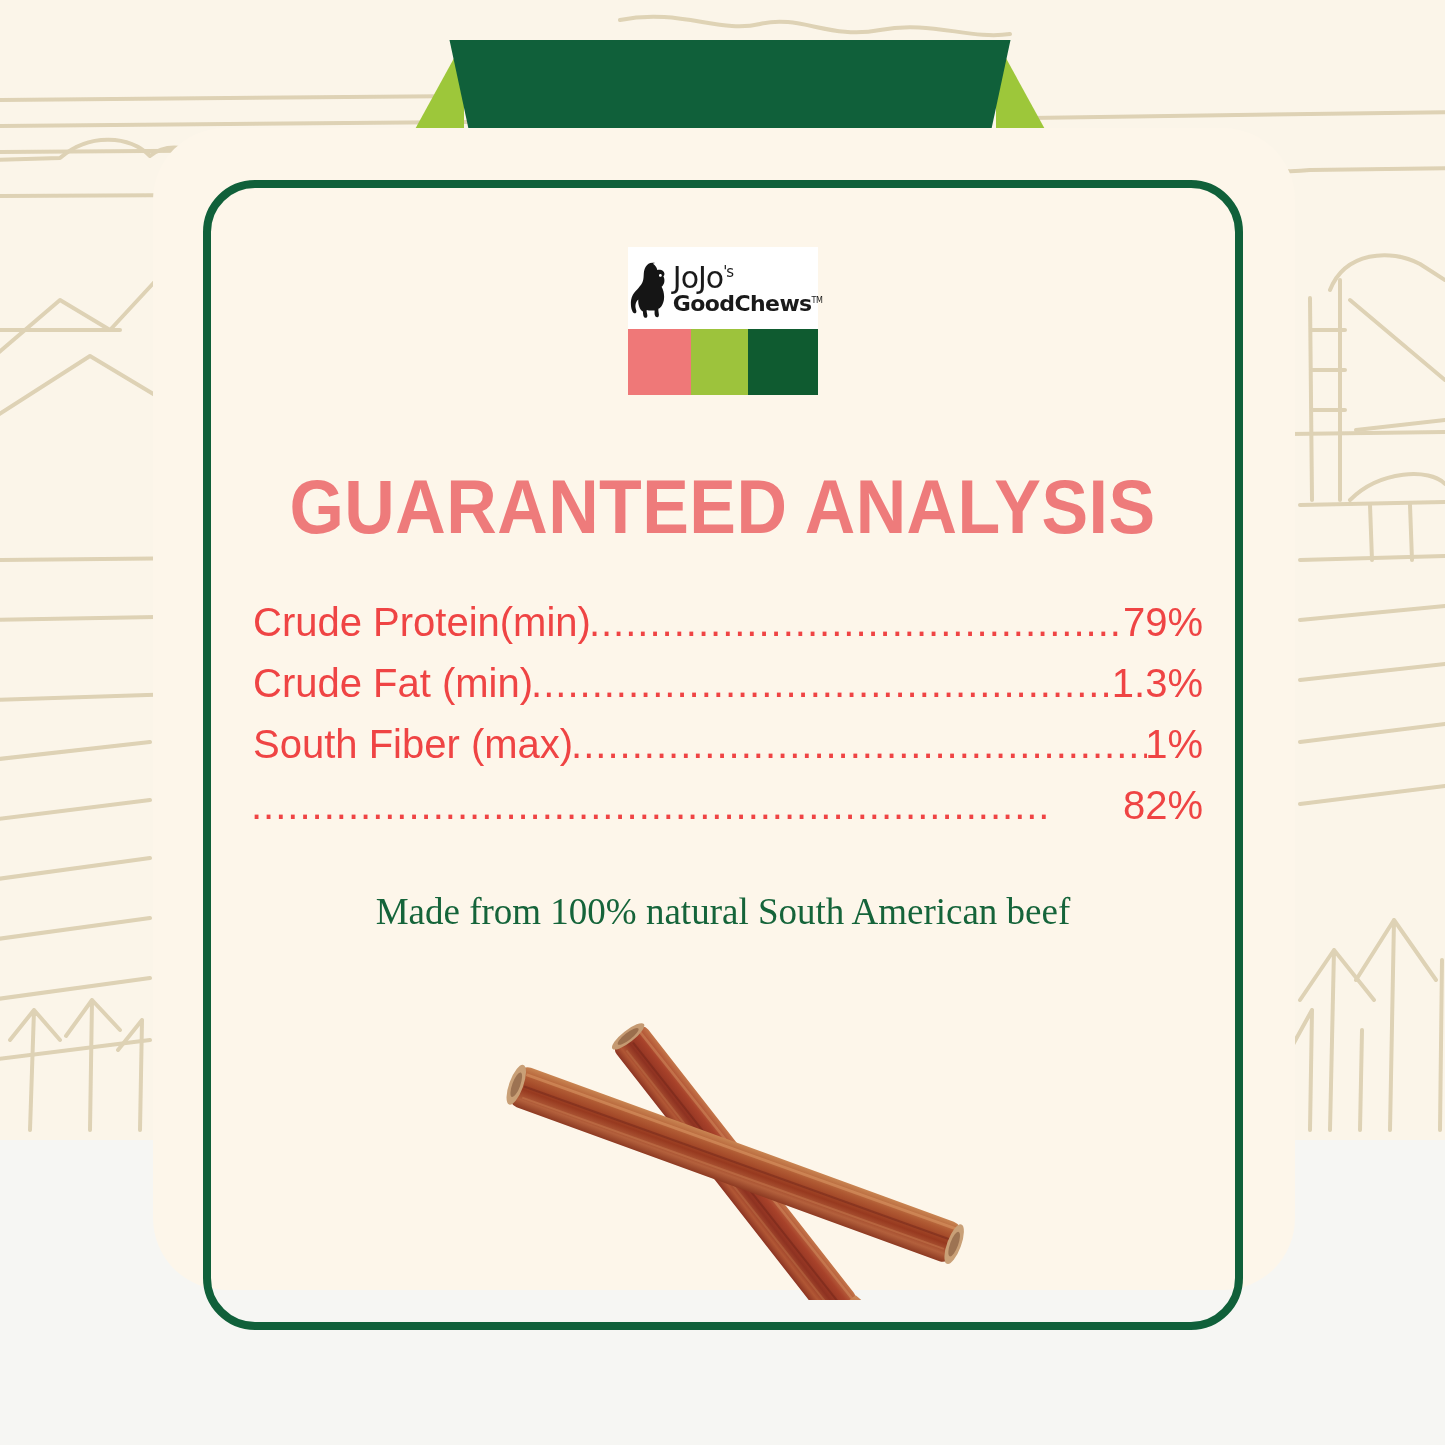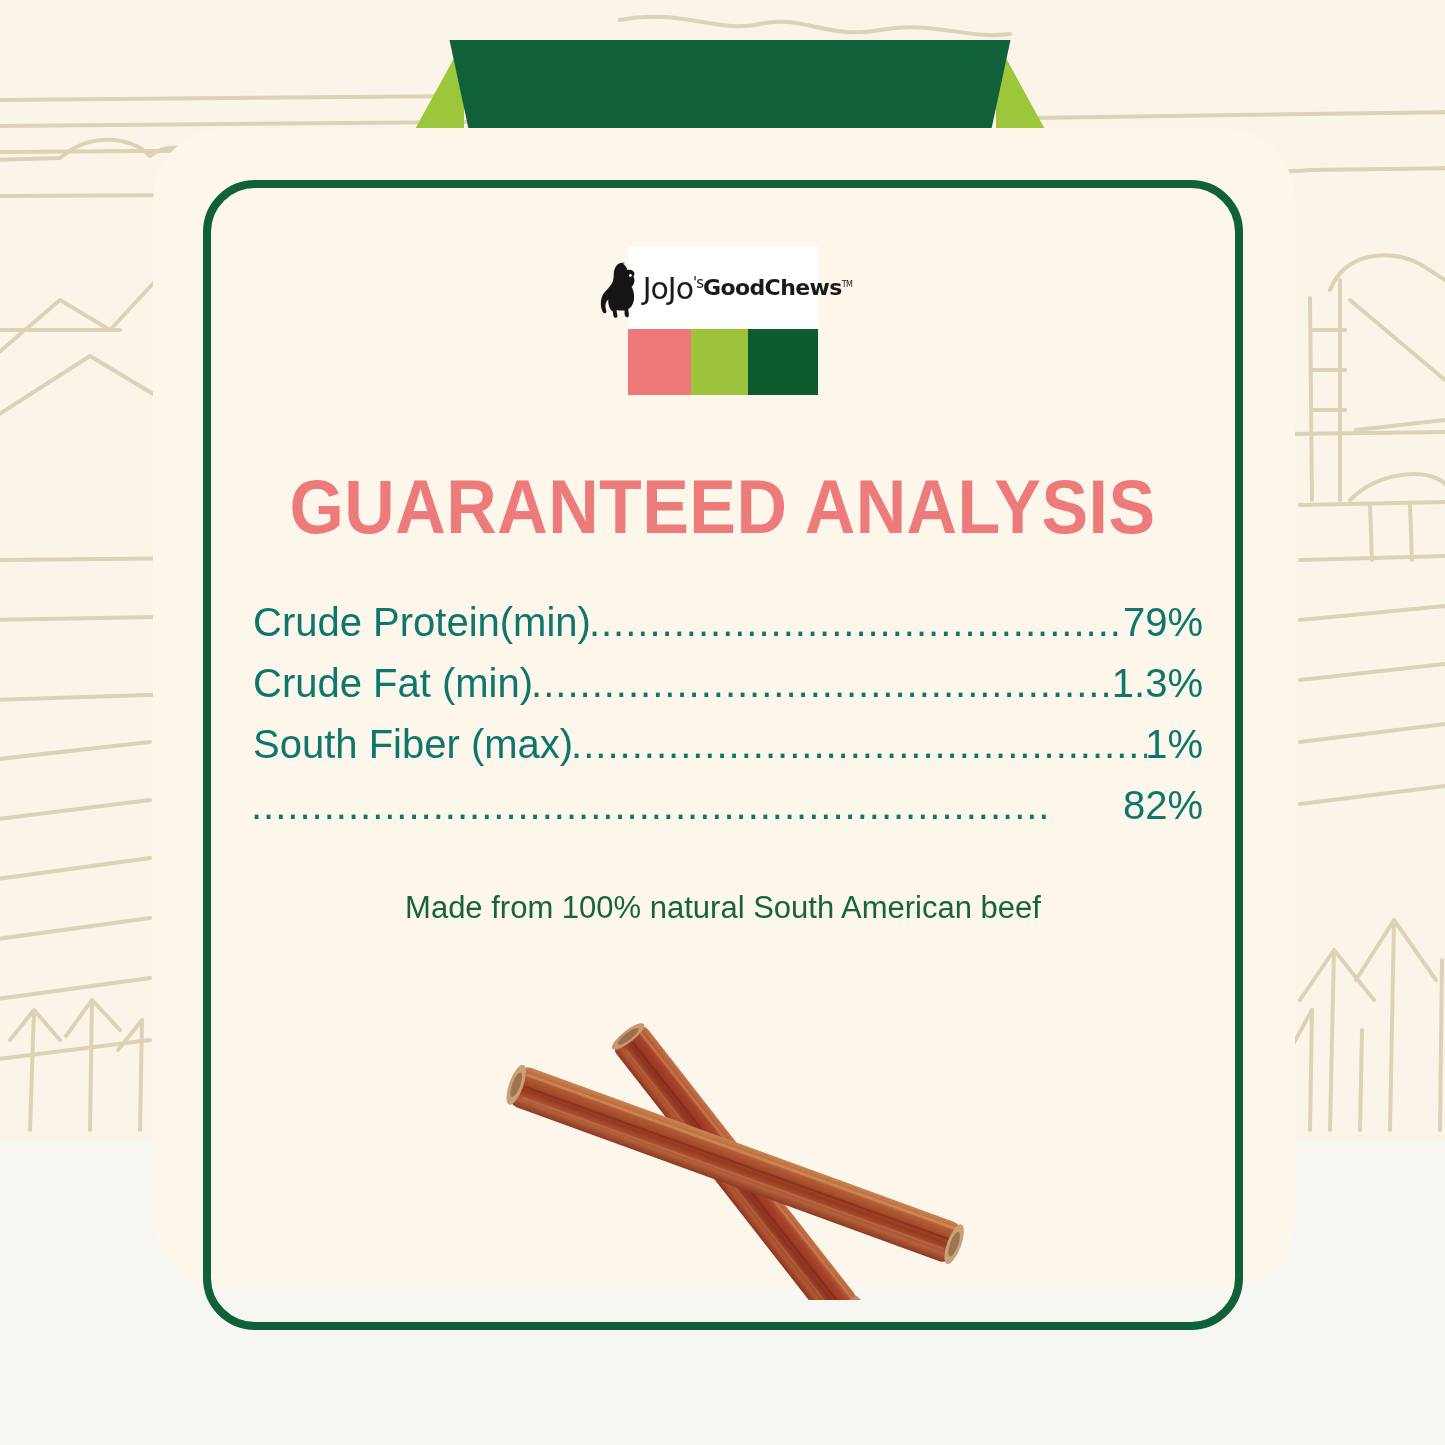--- a/index.html
+++ b/index.html
@@ -125,21 +125,21 @@
 
   .logo-inner {
     display: flex;
     align-items: center;
     gap: 3px;
     transform: translateY(1px);
   }
   .logo-dog svg { display: block; }
   .logo-words {
     display: flex;
-    flex-direction: row;
+    flex-direction: column;
     line-height: 0.88;
     color: #1a1a1a;
   }
   .logo-jojos {
     font-family: "DejaVu Sans", sans-serif;
     font-size: 30px;
     font-weight: 400;
     letter-spacing: -1px;
   }
   .logo-jojos .tiny { font-size: 15px; vertical-align: super; }
@@ -175,21 +175,21 @@
   .analysis {
     position: absolute;
     left: 253px;
     top: 600px;
     width: 950px;
   }
   .row {
     display: flex;
     align-items: baseline;
     font-size: 40px;
-    color: #0f766e;
+    color: #ef4444;
     font-family: "Liberation Sans", sans-serif;
     height: 61px;
     white-space: nowrap;
     overflow: hidden;
   }
   .row-label { flex: 0 0 auto; }
   .row-dots {
     flex: 1 1 auto;
     overflow: hidden;
     letter-spacing: 1px;
@@ -197,24 +197,24 @@
   }
   .row-value { flex: 0 0 auto; }
 
   
   .description {
     position: absolute;
     left: 223px;
     top: 884px;
     width: 1000px;
     text-align: center;
-    font-size: 31px;
+    font-size: 37px;
     line-height: 1.52;
     color: #15643a;
-    font-family: Liberation Sans, sans-serif;
+    font-family: Liberation Serif, serif;
   }
 
   
   .product {
     position: absolute;
     left: 440px;
     top: 1020px;
     width: 580px;
     height: 280px;
   }

